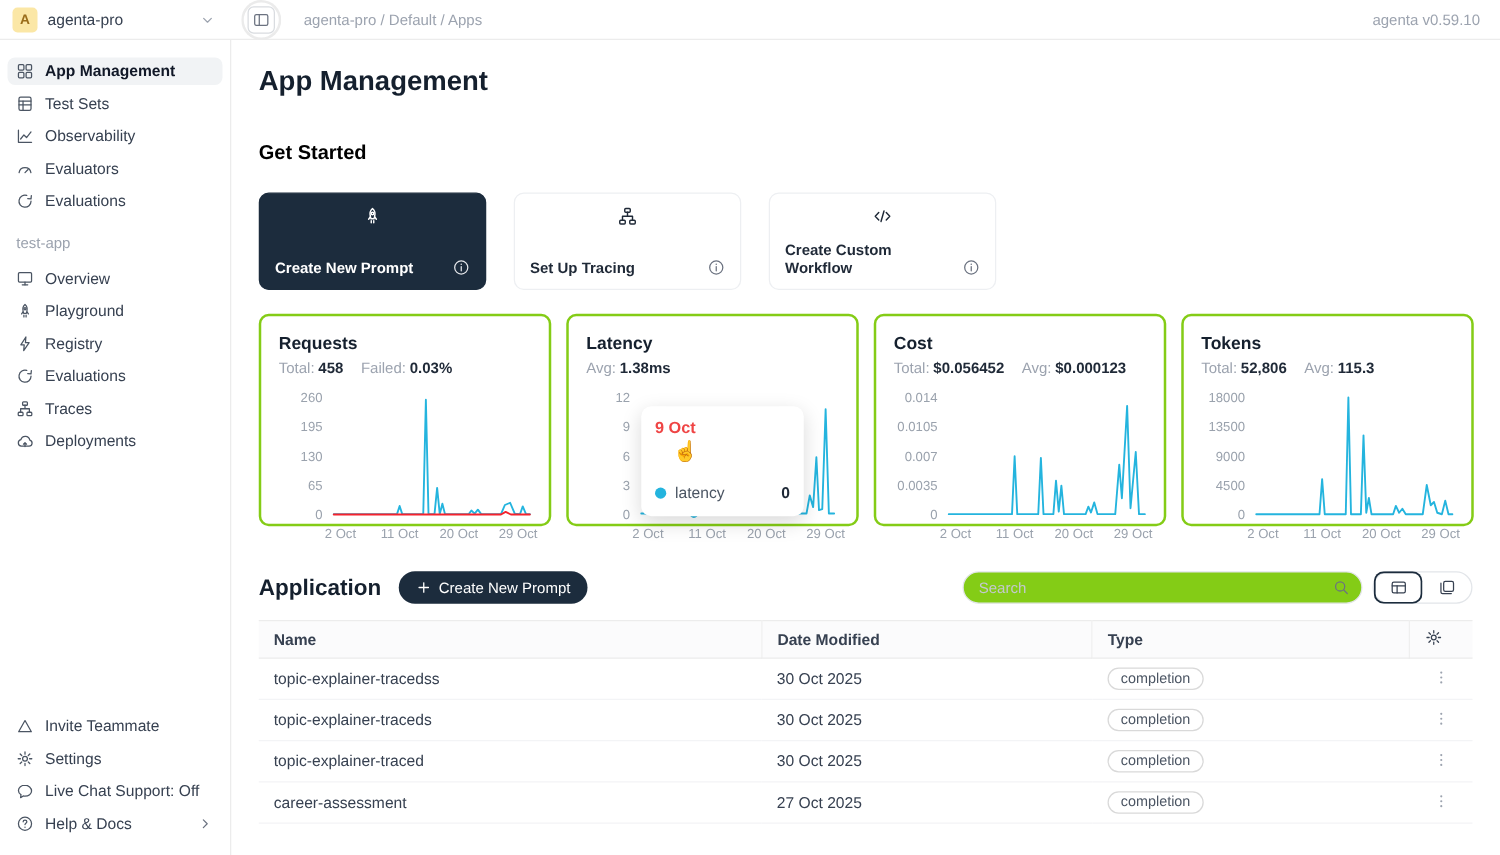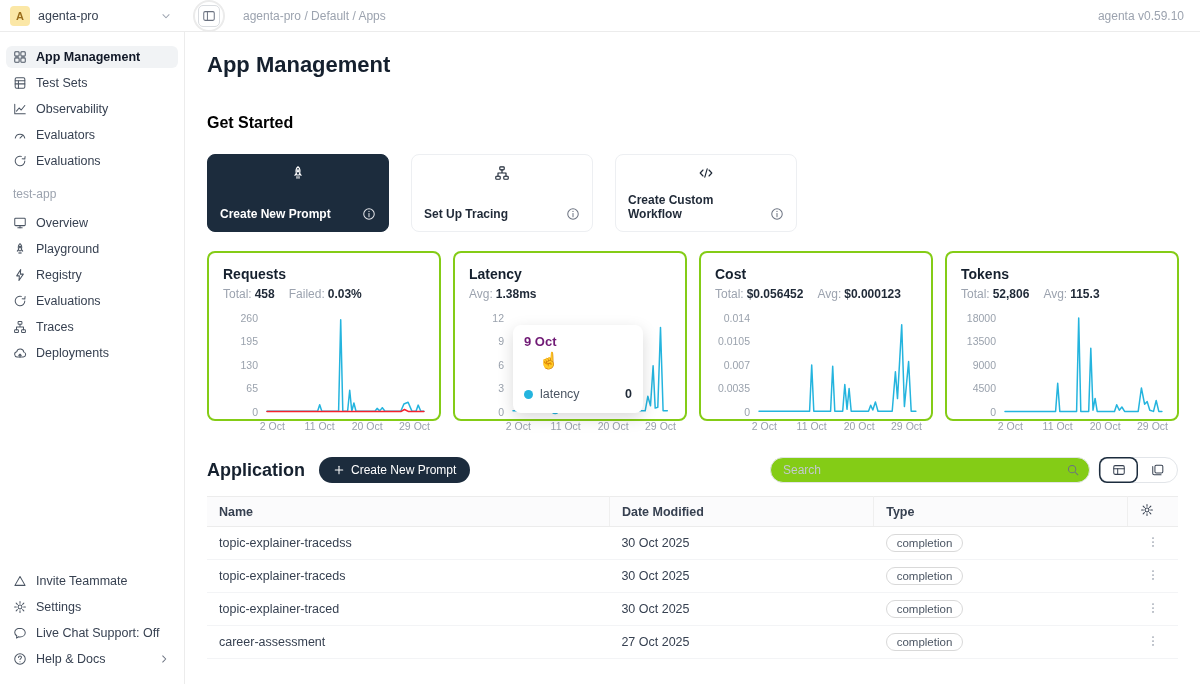--- a/index.html
+++ b/index.html
@@ -50,21 +50,21 @@
 
   .charts-row { display:flex; gap:12px; margin-bottom:36px; }
   .chart-card { width:234px; height:170px; border:2px solid #84cc16; border-radius:8px; background:#fff; padding:13px 14px; position:relative; }
   .chart-title { font-size:14px; font-weight:700; color:#15202e; margin:0 0 5px; }
   .chart-stats { display:flex; gap:14px; font-size:12px; color:#9ca3af; margin-bottom:9px; white-space:nowrap; }
   .stat-value { color:#1f2937; font-weight:700; margin-left:3px; }
   svg.chart { display:block; overflow:visible; }
   svg.chart .tick { font-size:10.5px; fill:#9aa2ad; }
 
   .chart-tooltip { position:absolute; left:58px; top:72px; width:130px; height:88px; background:#fff; border-radius:8px; box-shadow:0 5px 16px rgba(0,0,0,.15); padding:9px 11px; z-index:3; }
-  .tt-title { font-size:13px; font-weight:600; color:#701a75; }
+  .tt-title { font-size:13px; font-weight:600; color:#ef4444; }
   .cursor-glyph { position:absolute; left:26px; top:26px; font-size:16px; color:#2b2b2b; }
   .tt-row { display:flex; align-items:center; gap:7px; position:absolute; left:11px; right:11px; bottom:12px; font-size:12.5px; color:#4b5563; }
   .tt-dot { width:9px; height:9px; border-radius:50%; }
   .tt-value { margin-left:auto; font-weight:600; color:#1f2937; }
 
   
   .app-header { display:flex; align-items:center; margin-bottom:13px; }
   .app-title { font-size:18px; font-weight:700; color:#15202e; margin:0; }
   .create-btn { height:26px; margin-left:14px; background:#1c2c3d; color:#fff; border:none; border-radius:14px; font-size:12px; font-family:inherit; display:flex; align-items:center; gap:6px; padding:0 14px; cursor:pointer; }
   .create-btn .icn svg { width:12px; height:12px; stroke-width:1.4; }

